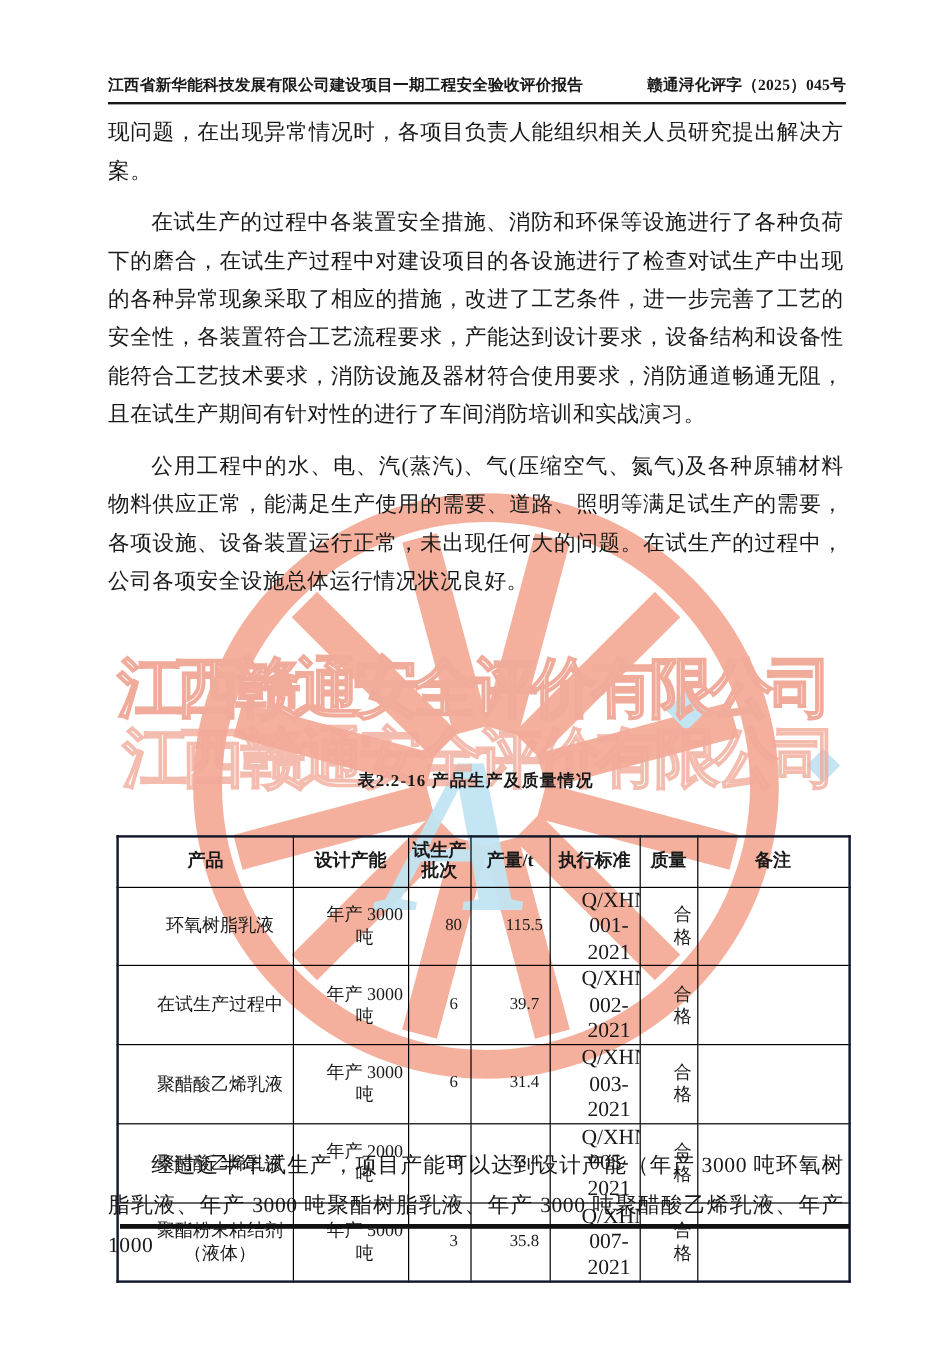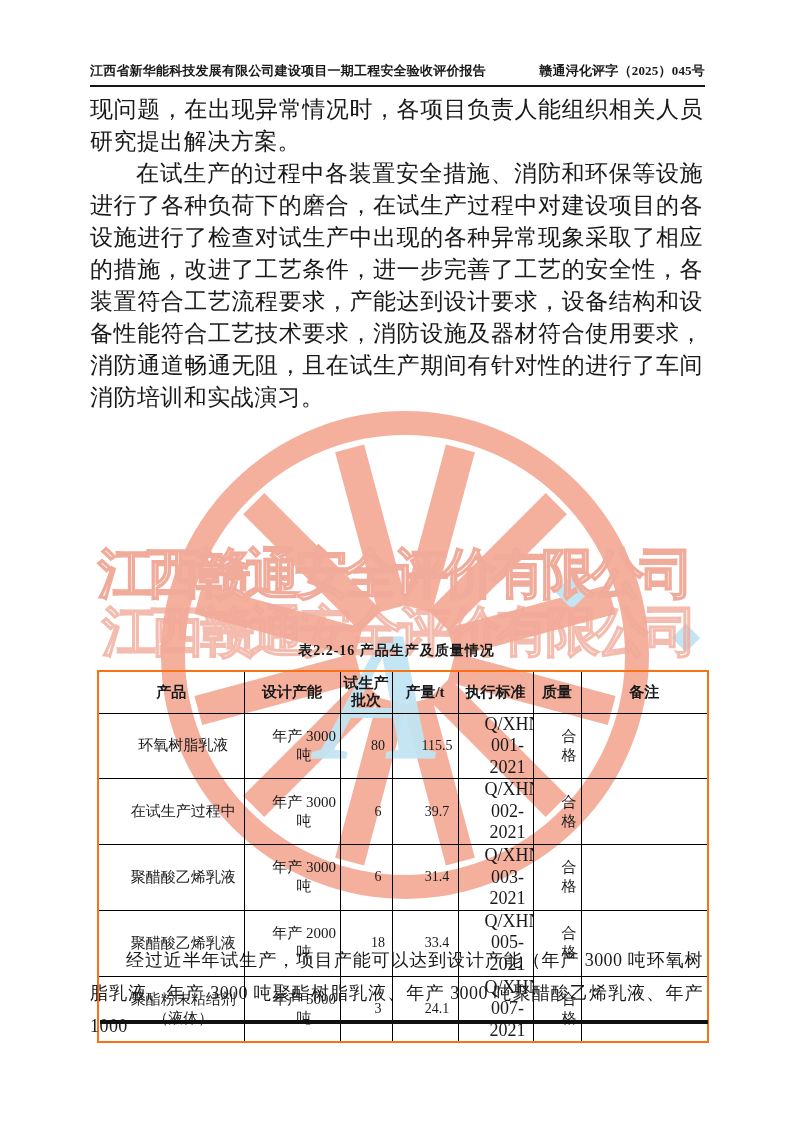--- a/index.html
+++ b/index.html
@@ -16,34 +16,34 @@
   
   .doc-header {
     position:absolute; top:62px; left:90px; right:88px; z-index:2;
     display:flex; justify-content:space-between; align-items:flex-end;
     font-size:13px; font-weight:bold; letter-spacing:0.2px;
     padding-bottom:5px; border-bottom:2px solid #161616;
   }
   
   .body-text {
     position:absolute; top:94px; left:90px; right:90px; z-index:1;
-    font-size:23px; line-height:32px; letter-spacing:0.45px;
+    font-size:18px; line-height:32px; letter-spacing:0.45px;
     text-align:justify;
   }
   .para { margin:0; }
-  .para.indent { text-indent:2em; }
+  .para.indent { text-indent:2em;margin-top:11px; }
   
   .table-title {
     position:absolute; top:642px; left:90px; right:90px; z-index:1;
     text-align:center; font-size:14px; font-weight:bold; letter-spacing:1px;
   }
   .prod-table {
-    position:absolute; top:670px; left:97px; z-index:1;
+    position:absolute; top:696px; left:97px; z-index:1;
     width:610px; border-collapse:collapse; table-layout:fixed;
-    border:2px solid #f97316;
+    border:2px solid #0f172a;
   }
   .prod-table th, .prod-table td {
     border:1px solid #000; text-align:center; vertical-align:middle;
     white-space:pre-line; overflow:hidden; padding:0 2px;
   }
   .prod-table th { font-size:15px; font-weight:bold; height:42px; line-height:1.15; }
   .prod-table td { font-size:15px; height:37px;padding-left:26px; }
   .prod-table td.std { font-size:18px; line-height:1.2; }
   .prod-table td.num { font-size:14px; }
   col.c1{width:146px} col.c2{width:96px} col.c3{width:52px}
@@ -94,20 +94,21 @@
   </svg>
 
   <div class="doc-header">
     <span>江西省新华能科技发展有限公司建设项目一期工程安全验收评价报告</span>
     <span>赣通浔化评字（2025）045号</span>
   </div>
 
   <div class="body-text" id="body-paragraphs">
       <p class="para">现问题，在出现异常情况时，各项目负责人能组织相关人员研究提出解决方案。</p>
       <p class="para indent">在试生产的过程中各装置安全措施、消防和环保等设施进行了各种负荷下的磨合，在试生产过程中对建设项目的各设施进行了检查对试生产中出现的各种异常现象采取了相应的措施，改进了工艺条件，进一步完善了工艺的安全性，各装置符合工艺流程要求，产能达到设计要求，设备结构和设备性能符合工艺技术要求，消防设施及器材符合使用要求，消防通道畅通无阻，且在试生产期间有针对性的进行了车间消防培训和实战演习。</p>
+      <p class="para indent">公用工程中的水、电、汽(蒸汽)、气(压缩空气、氮气)及各种原辅材料物料供应正常，能满足生产使用的需要、道路、照明等满足试生产的需要，各项设施、设备装置运行正常，未出现任何大的问题。在试生产的过程中，公司各项安全设施总体运行情况状况良好。</p>
     </div>
 
   <div class="table-title">表2.2-16 产品生产及质量情况</div>
 
   <table class="prod-table">
     <colgroup>
       <col class="c1">
         <col class="c2">
         <col class="c3">
         <col class="c4">
@@ -165,21 +166,21 @@
           <td class="num">33.4</td>
           <td class="std">Q/XHN
 005-2021</td>
           <td>合格</td>
           <td></td>
         </tr>
         <tr>
           <td>聚酯粉末粘结剂（液体）</td>
           <td>年产 5000 吨</td>
           <td class="num">3</td>
-          <td class="num">24.1</td>
+          <td class="num">35.8</td>
           <td class="std">Q/XHN
 007-2021</td>
           <td>合格</td>
           <td></td>
         </tr>
       </tbody>
   </table>
 
   <div class="closing-text">
     <p class="para indent">经过近半年试生产，项目产能可以达到设计产能（年产 3000 吨环氧树脂乳液、年产 3000 吨聚酯树脂乳液、年产 3000 吨聚醋酸乙烯乳液、年产 1000</p>

